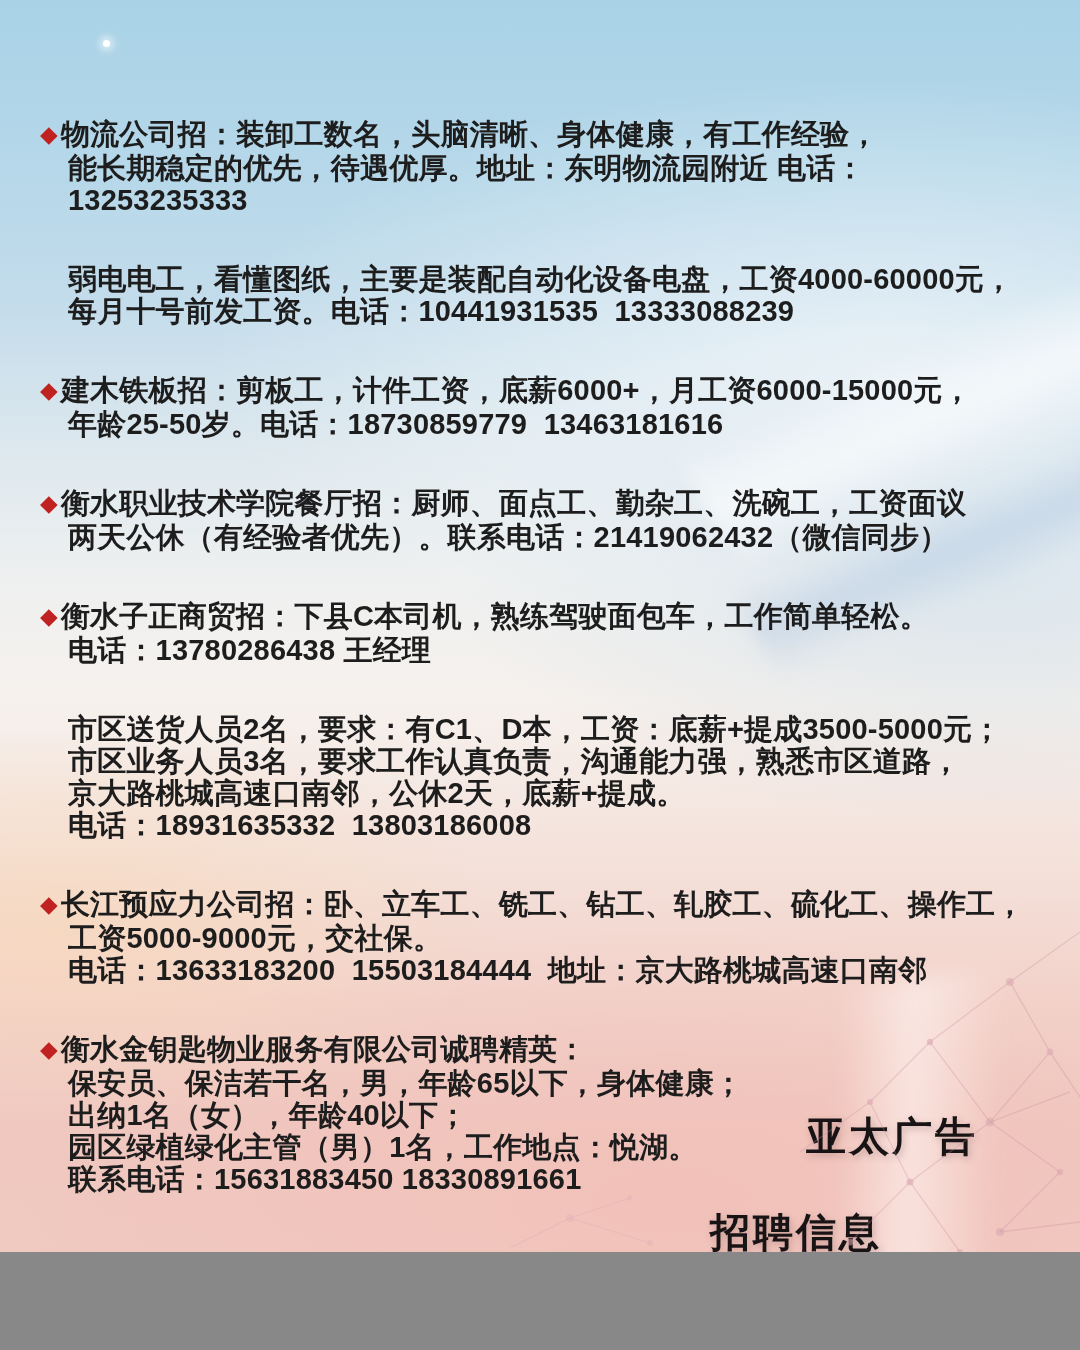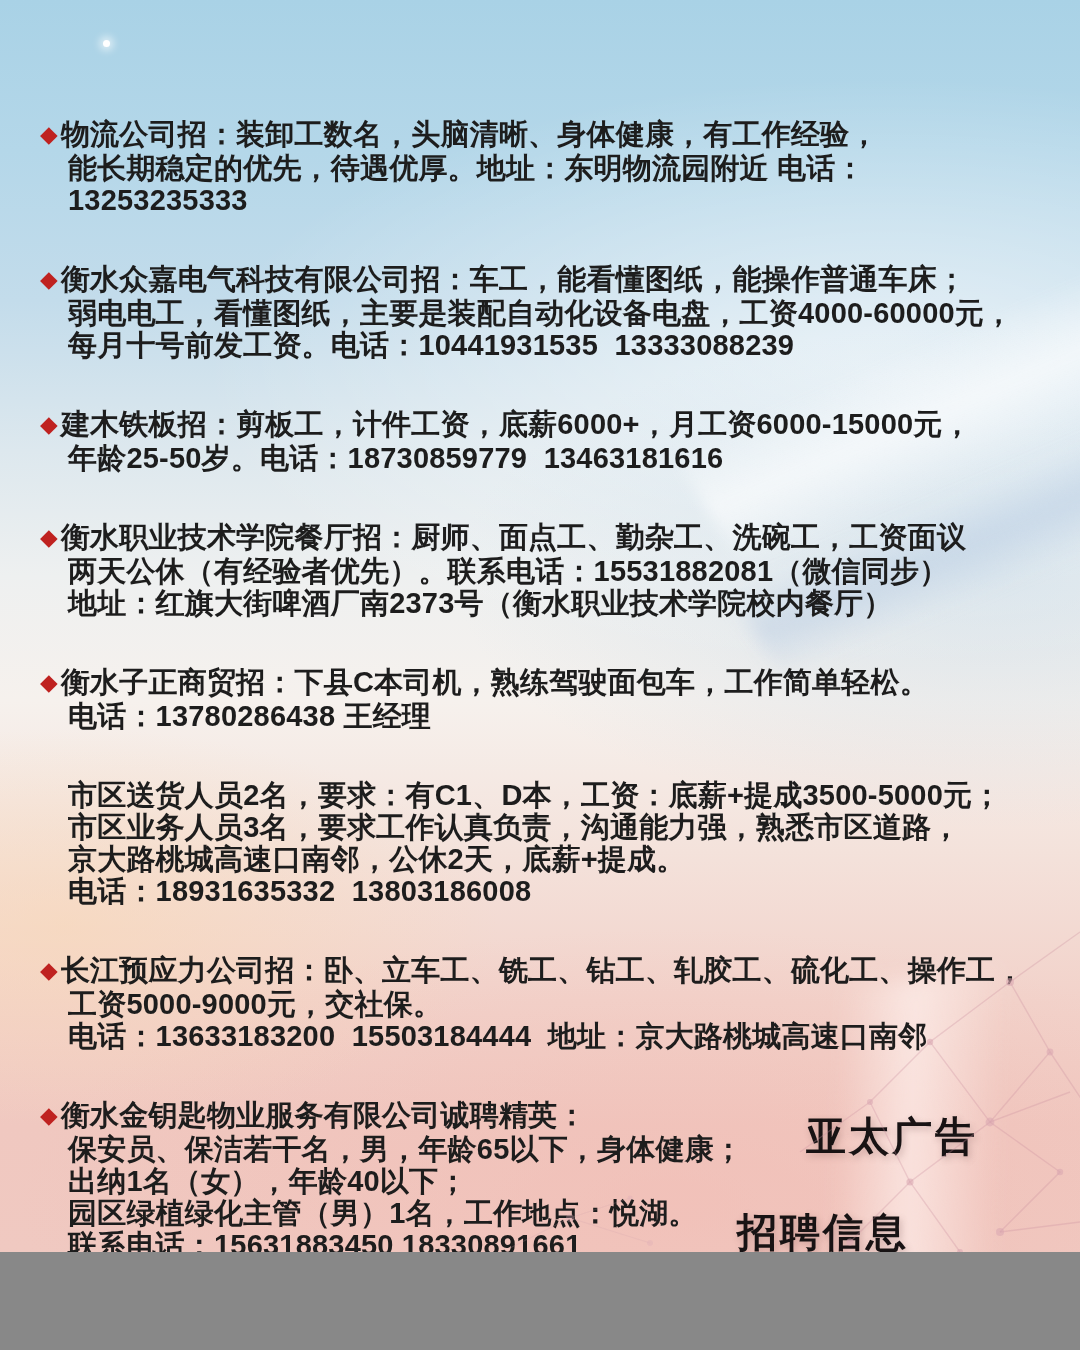--- a/index.html
+++ b/index.html
@@ -58,54 +58,52 @@
     color:#bf2220;font-size:23px;display:inline-block;
     transform:translateY(-2px);margin-right:3px;
   }
   .brand{
     position:absolute;color:#181314;
     font-family:"DejaVu Serif","Liberation Serif",serif;
     font-weight:700;font-size:40px;line-height:1;letter-spacing:3px;
     text-shadow:2px 3px 7px rgba(110,70,70,0.30);
   }
   .brand.l1{left:806px;top:1116px;}
-  .brand.l2{left:737px;top:1212px;}
+  .brand.l2{left:710px;top:1212px;}
 </style>
 </head>
 <body>
 
 <div class="poster">
 
   <div class="streak s1"></div>
   <div class="streak s2"></div>
   <div class="streak s3"></div>
   <div class="sparkle"></div>
 
   <div class="listings">
 
     <div class="listing">
       <div class="line first"><span class="bullet">◆</span><span>物流公司招：装卸工数名，头脑清晰、身体健康，有工作经验，</span></div>
       <div class="line cont">能长期稳定的优先，待遇优厚。地址：东明物流园附近 电话：13253235333</div>
     </div>
 
     <div class="listing">
-      <div class="line first"><span class="bullet">◆</span><span>衡水众嘉电气科技有限公司招：车工，能看懂图纸，能操作普通车床；</span></div>
       <div class="line cont">弱电电工，看懂图纸，主要是装配自动化设备电盘，工资4000-60000元，</div>
       <div class="line cont">每月十号前发工资。电话：10441931535  13333088239</div>
     </div>
 
     <div class="listing">
       <div class="line first"><span class="bullet">◆</span><span>建木铁板招：剪板工，计件工资，底薪6000+，月工资6000-15000元，</span></div>
       <div class="line cont">年龄25-50岁。电话：18730859779  13463181616</div>
     </div>
 
     <div class="listing">
       <div class="line first"><span class="bullet">◆</span><span>衡水职业技术学院餐厅招：厨师、面点工、勤杂工、洗碗工，工资面议</span></div>
-      <div class="line cont">两天公休（有经验者优先）。联系电话：15531882081（微信同步）</div>
-      <div class="line cont">地址：红旗大街啤酒厂南2373号（衡水职业技术学院校内餐厅）</div>
+      <div class="line cont">两天公休（有经验者优先）。联系电话：21419062432（微信同步）</div>
     </div>
 
     <div class="listing">
       <div class="line first"><span class="bullet">◆</span><span>衡水子正商贸招：下县C本司机，熟练驾驶面包车，工作简单轻松。</span></div>
       <div class="line cont">电话：13780286438 王经理</div>
     </div>
 
     <div class="listing">
       <div class="line cont">市区送货人员2名，要求：有C1、D本，工资：底薪+提成3500-5000元；</div>
       <div class="line cont">市区业务人员3名，要求工作认真负责，沟通能力强，熟悉市区道路，</div>

